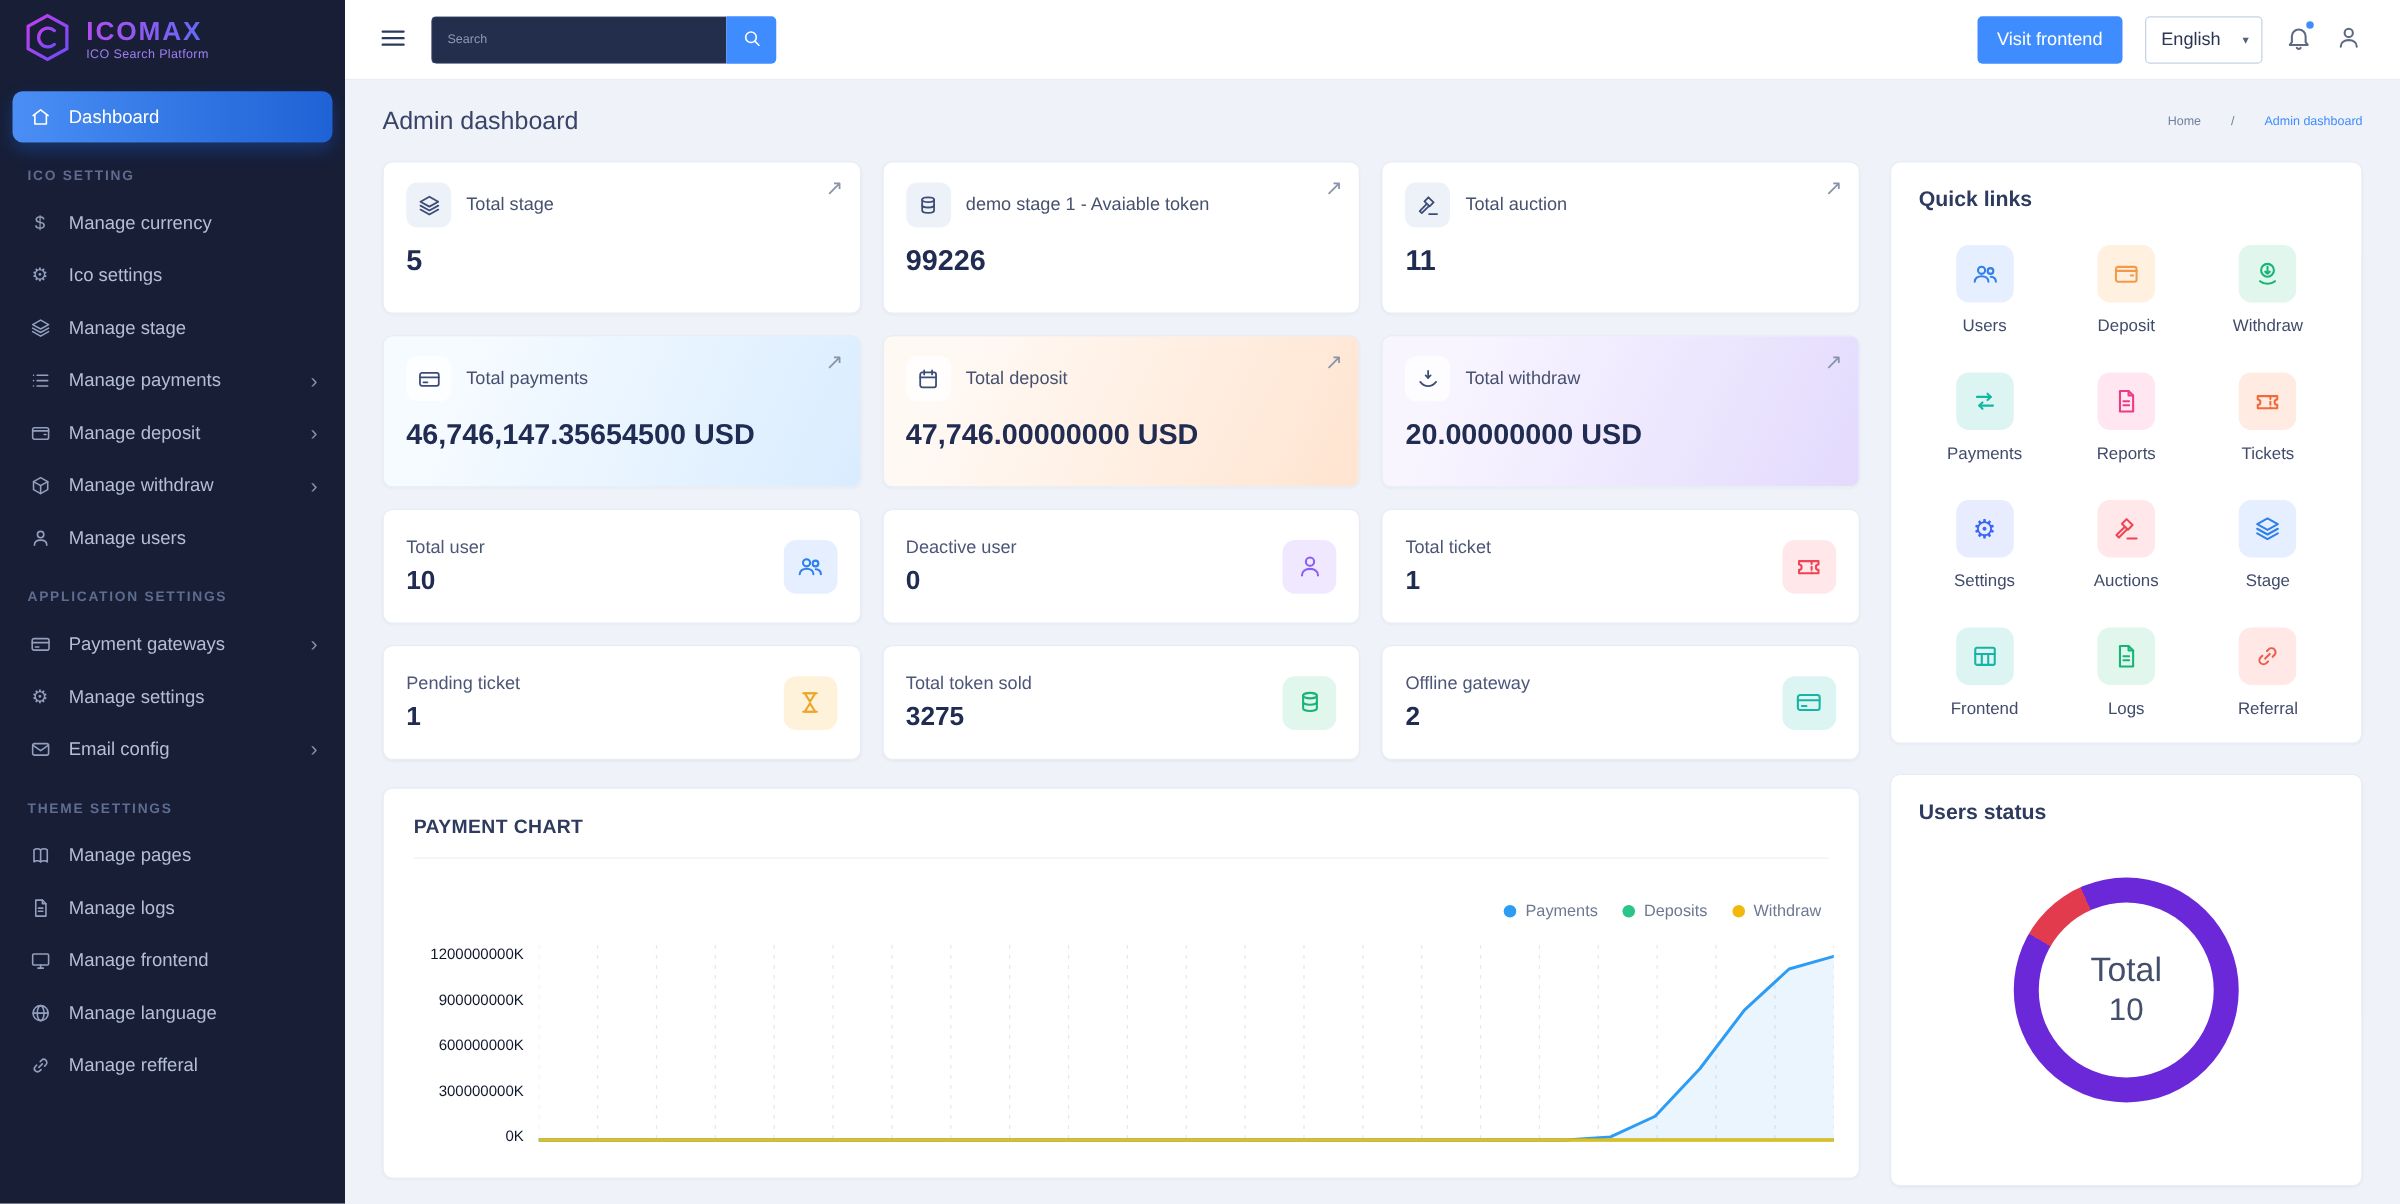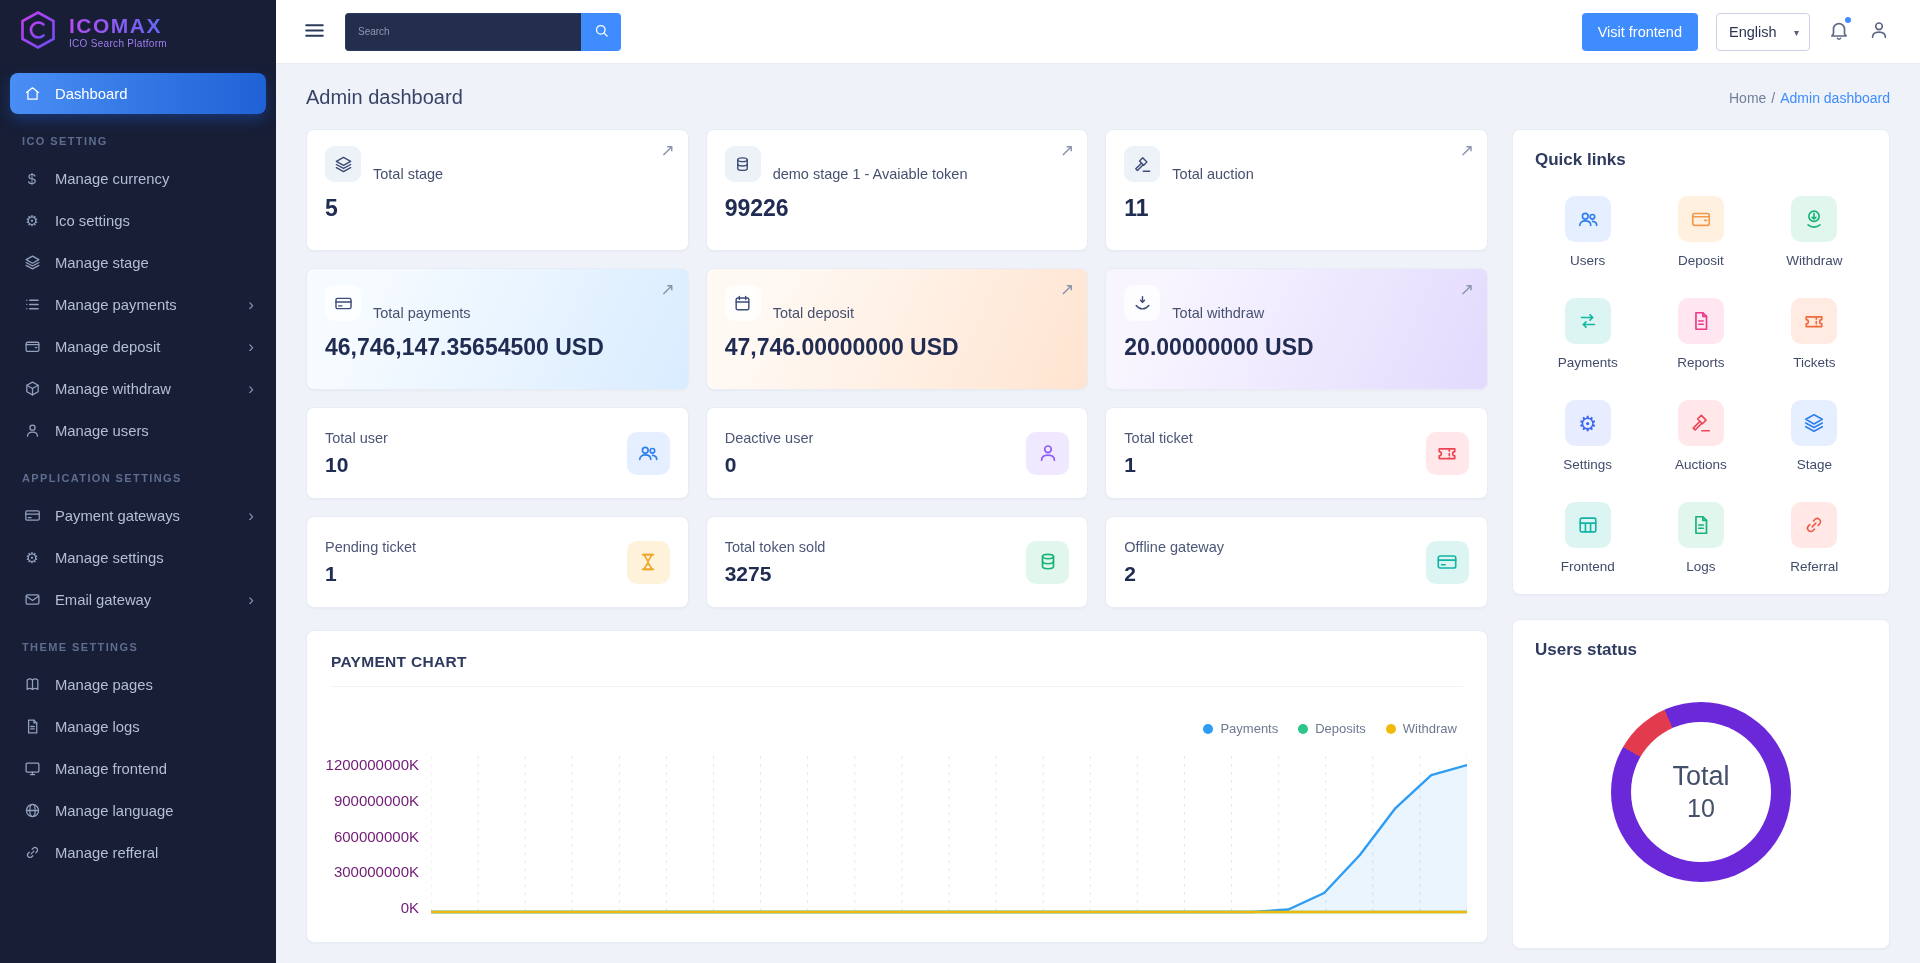--- a/index.html
+++ b/index.html
@@ -42,30 +42,30 @@
   .lang-select{appearance:none;-webkit-appearance:none;height:38px;padding:0 32px 0 12px;border:1px solid #c8d2e2;border-radius:4px;background:#fff;color:#2b3453;font-size:14.5px;font-family:inherit;cursor:pointer}
   .lang-chev{position:absolute;right:11px;top:50%;transform:translateY(-50%);font-size:10px;color:#56617e;pointer-events:none}
   .icon-btn{position:relative;color:#5d6983;display:flex}
   .icon-btn svg{width:22px;height:22px}
   .badge-dot{position:absolute;top:-4px;right:-3px;width:10px;height:10px;border-radius:50%;background:#3f8cff;border:2px solid #fff}
 
   
   .content{flex:1;overflow:hidden;padding:20px 30px 0}
   .page-head{display:flex;align-items:center;justify-content:space-between;margin:2px 0 20px}
   .page-title{margin:0;font-size:20px;font-weight:500;color:#3a4468}
-  .breadcrumb{font-size:14px;color:#72809c;display:flex;gap:5px}
+  .breadcrumb{font-size:10px;color:#72809c;display:flex;gap:24px}
   .crumb-home{cursor:pointer}
   .crumb-current{color:#3f8cff}
   .content-grid{display:grid;grid-template-columns:1fr 378px;gap:24px;align-items:start}
 
   
   .stats-grid{display:grid;grid-template-columns:repeat(3,1fr);gap:17px}
   .stat-card{position:relative;background:#fff;border:1px solid #e8edf5;border-radius:8px;padding:16px 18px;box-shadow:0 1px 2px rgba(23,30,54,.04)}
   .stat-card.overview{min-height:122px}
-  .stat-head{display:flex;align-items:flex-end;gap:12px}
+  .stat-head{display:flex;align-items:center;gap:12px}
   .icon-box{flex:0 0 auto;width:36px;height:36px;border-radius:9px;display:flex;align-items:center;justify-content:center;background:#edf1f8;color:#3c4c77}
   .icon-box svg{width:19px;height:19px}
   .stat-label{font-size:14.5px;color:#47516f}
   .card-arrow{position:absolute;top:10px;right:13px;color:#8a94ab;font-size:17px}
   .stat-value{margin-top:13px;font-size:23px;font-weight:700;color:#202c52}
   .grad-blue{background:linear-gradient(115deg,#f6fbff 15%,#d9ecff 100%)}
   .grad-orange{background:linear-gradient(115deg,#fff9f4 15%,#ffe4d0 100%)}
   .grad-purple{background:linear-gradient(115deg,#f8f5ff 15%,#e3dafd 100%)}
   .grad-blue .icon-box,.grad-orange .icon-box,.grad-purple .icon-box{background:rgba(255,255,255,.75)}
   .stat-card.compact{min-height:92px;display:flex;align-items:center;justify-content:space-between}
@@ -87,21 +87,21 @@
   .ac-pink{background:#ffe6f1;color:#ec3a86}
   .ac-rose{background:#ffe8e6;color:#ef5c4c}
 
   
   .chart-card{margin-top:22px;background:#fff;border:1px solid #e8edf5;border-radius:8px;padding:18px 20px 26px;box-shadow:0 1px 2px rgba(23,30,54,.04)}
   .chart-title{margin:4px;font-size:15.5px;font-weight:700;letter-spacing:.3px;color:#2e3a5e;padding-bottom:15px;border-bottom:1px solid #eef1f6}
   .legend{display:flex;justify-content:flex-end;align-items:center;gap:20px;margin:34px 10px 20px 0}
   .legend-item{display:flex;align-items:center;gap:7px;font-size:13px;color:#6e7890;cursor:pointer}
   .legend-dot{width:10px;height:10px;border-radius:50%}
   .chart-body{display:flex;gap:12px;margin-top:10px}
-  .y-labels{display:flex;flex-direction:column;justify-content:space-between;align-items:flex-end;width:92px;height:160px;font-size:15px;color:#701a75}
+  .y-labels{display:flex;flex-direction:column;justify-content:space-between;align-items:flex-end;width:92px;height:160px;font-size:12px;color:#0f172a}
   .plot{flex:1;height:160px}
   .plot svg{width:100%;height:100%;display:block}
 
   
   .right-col{display:flex;flex-direction:column}
   .panel{background:#fff;border:1px solid #e8edf5;border-radius:8px;padding:20px 22px;box-shadow:0 1px 2px rgba(23,30,54,.04)}
   .panel-title{margin:0;font-size:17px;font-weight:600;color:#2e3a5e}
   .ql-grid{display:grid;grid-template-columns:repeat(3,1fr);gap:30px 8px;margin-top:26px;justify-items:center}
   .ql-item{display:flex;flex-direction:column;align-items:center;gap:11px;cursor:pointer}
   .ql-icon{width:46px;height:46px;border-radius:10px;display:flex;align-items:center;justify-content:center}
@@ -232,21 +232,21 @@
           </span>
           <span class="nav-label">Manage settings</span>
         </div>
         <div class="nav-item">
           <span class="nav-icon">
             <svg viewBox="0 0 24 24" fill="none" stroke="currentColor" stroke-width="1.8" stroke-linecap="round" stroke-linejoin="round">
               <rect x="3" y="5.5" width="18" height="13" rx="2"></rect>
               <path d="m3.5 7.5 8.5 6 8.5-6"></path>
             </svg>
           </span>
-          <span class="nav-label">Email gateway</span>
+          <span class="nav-label">Email config</span>
           <span class="chev">›</span>
         </div>
         <div class="nav-section">THEME SETTINGS</div>
         <div class="nav-item">
           <span class="nav-icon">
             <svg viewBox="0 0 24 24" fill="none" stroke="currentColor" stroke-width="1.8" stroke-linecap="round" stroke-linejoin="round">
               <path d="M12 5.5C10 4 6.5 4 4.5 5.5V19c2-1.5 5.5-1.5 7.5 0 2-1.5 5.5-1.5 7.5 0V5.5C17.5 4 14 4 12 5.5z"></path>
               <path d="M12 5.5V19"></path>
             </svg>
           </span>

